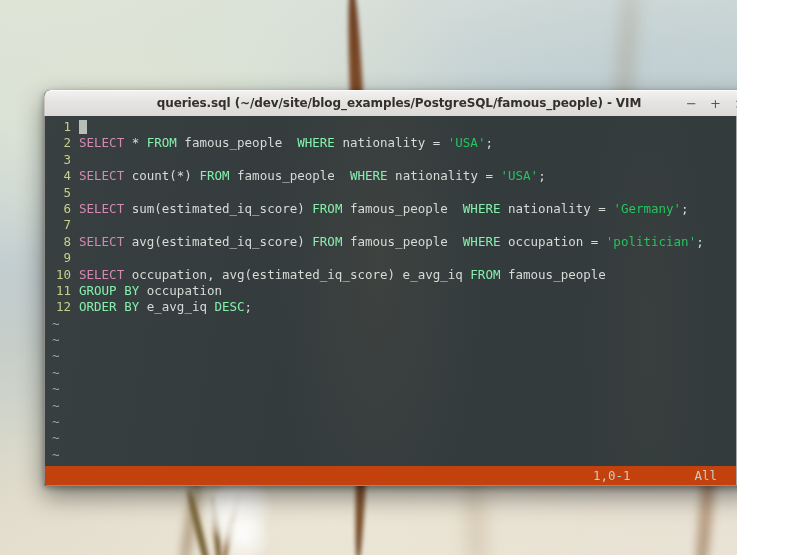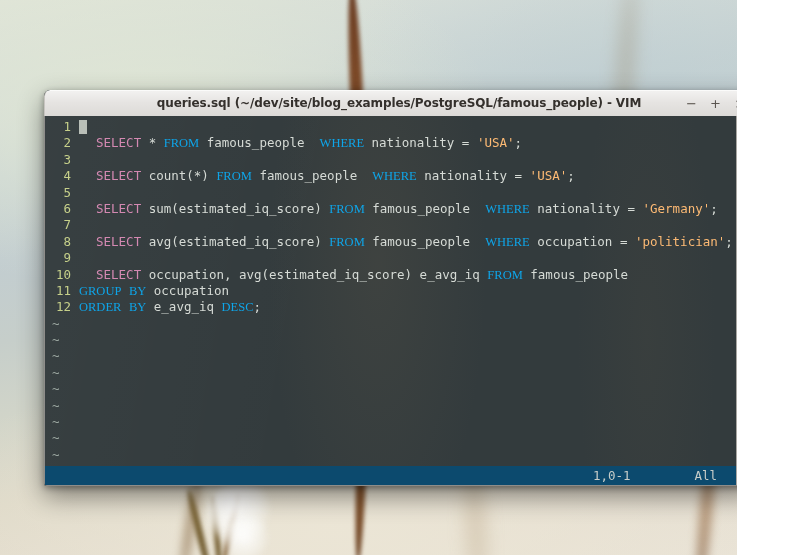--- a/index.html
+++ b/index.html
@@ -167,41 +167,41 @@
   }
   .tilde {
     display: inline-block;
     width: 20px;
     text-align: left;
     color: #9aa6a0;
     margin-right: 8px;
     padding-left: 1px;
   }
 
-  .tk-kw    { color: #d489b2; margin-left: 17px; }   
-  .tk-kw2   { color: #0ea5e9; font-family: Liberation Serif, serif; }   
+  .tk-kw    { color: #d489b2; }   
+  .tk-kw2   { color: #86efac; }   
   .tk-plain { color: #d6dbd6; }
-  .tk-str   { color: #fdba74; }
+  .tk-str   { color: #22c55e; }
   .tk-punc  { color: #d6dbd6; }
 
   .cursor {
     display: inline-block;
     width: 8px;
     height: 14px;
     background: #b9bfb8;
     vertical-align: -3px;
   }
 
   #statusline {
     position: absolute;
     left: 0;
     right: 17px;
     bottom: 0;
     height: 19px;
-    background: #0c4a6e;
+    background: #c2410c;
     color: #c7cdc9;
     font-family: "DejaVu Sans Mono", monospace;
     font-size: 12.5px;
     line-height: 19px;
   }
   #st-ruler {
     position: absolute;
     left: 548px;
     top: 0;
   }

